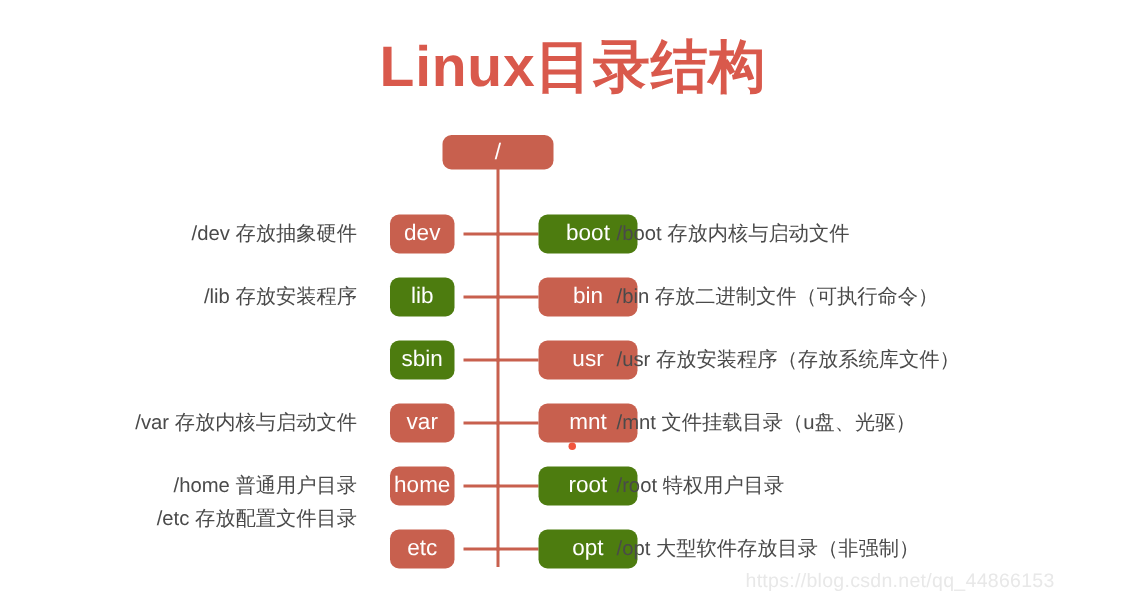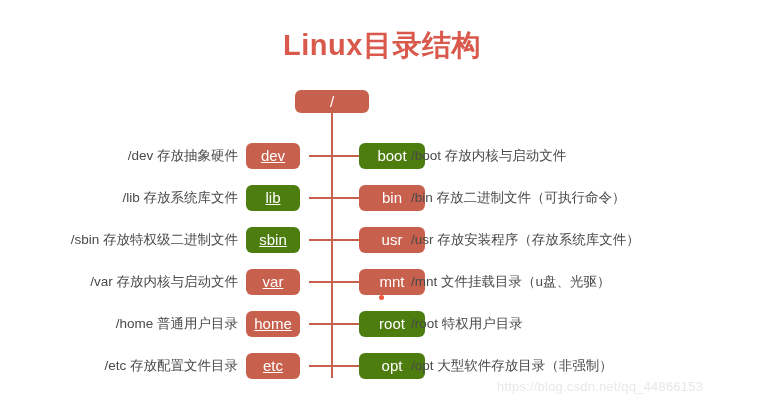--- a/index.html
+++ b/index.html
@@ -23,21 +23,21 @@
     height: 404px;
   }
 
   
   .title {
     position: absolute;
     left: 0;
     top: 28px;
     width: 764px;
     text-align: center;
-    font-size: 29px;
+    font-size: 38px;
     font-weight: bold;
     color: #D9594C;
     letter-spacing: 0.5px;
     line-height: 34px;
     white-space: nowrap;
   }
 
   
   .trunk {
     position: absolute;
@@ -69,21 +69,21 @@
   .node.red    { background: #C8604E; }
   .node.orange { background: #4d7c0f; }
 
   .node.root-node {
     left: 295px;
     top: 90px;
     width: 74px;
     height: 23px;
     line-height: 23px;
   }
-  .node.col-left  { left: 246px; width: 54px; text-decoration: underline; }
+  .node.col-left  { left: 260px; width: 43px; }
   .node.col-right { left: 359px; width: 66px; }
 
   
   .dot-marker {
     position: absolute;
     left: 379px;
     top: 295px;
     width: 5px;
     height: 5px;
     border-radius: 50%;
@@ -126,28 +126,27 @@
 
   <div class="branch left" style="top:155px"></div>
   <div class="branch right" style="top:155px"></div>
   <div class="desc left" style="top:143px">/dev 存放抽象硬件</div>
   <div class="node red col-left" style="top:143px">dev</div>
   <div class="node orange col-right" style="top:143px">boot</div>
   <div class="desc right" style="top:143px">/boot 存放内核与启动文件</div>
 
   <div class="branch left" style="top:197px"></div>
   <div class="branch right" style="top:197px"></div>
-  <div class="desc left" style="top:185px">/lib 存放系统库文件</div>
+  <div class="desc left" style="top:185px">/lib 存放安装程序</div>
   <div class="node orange col-left" style="top:185px">lib</div>
   <div class="node red col-right" style="top:185px">bin</div>
   <div class="desc right" style="top:185px">/bin 存放二进制文件（可执行命令）</div>
 
   <div class="branch left" style="top:239px"></div>
   <div class="branch right" style="top:239px"></div>
-  <div class="desc left" style="top:227px">/sbin 存放特权级二进制文件</div>
   <div class="node orange col-left" style="top:227px">sbin</div>
   <div class="node red col-right" style="top:227px">usr</div>
   <div class="desc right" style="top:227px">/usr 存放安装程序（存放系统库文件）</div>
 
   <div class="branch left" style="top:281px"></div>
   <div class="branch right" style="top:281px"></div>
   <div class="desc left" style="top:269px">/var 存放内核与启动文件</div>
   <div class="node red col-right" style="top:269px">mnt</div>
   <div class="node red col-left" style="top:269px">var</div>
   <div class="desc right" style="top:269px">/mnt 文件挂载目录（u盘、光驱）</div>
@@ -155,20 +154,20 @@
   <div class="branch left" style="top:323px"></div>
   <div class="branch right" style="top:323px"></div>
   <div class="desc left" style="top:311px">/home 普通用户目录</div>
   <div class="node red col-left" style="top:311px">home</div>
   <div class="dot-marker"></div>
   <div class="node orange col-right" style="top:311px">root</div>
   <div class="desc right" style="top:311px">/root 特权用户目录</div>
 
   <div class="branch left" style="top:365px"></div>
   <div class="branch right" style="top:365px"></div>
-  <div class="desc left" style="top:353px">/etc 存放配置文件目录</div>
+  <div class="desc left" style="top:333px">/etc 存放配置文件目录</div>
   <div class="node red col-left" style="top:353px">etc</div>
   <div class="node orange col-right" style="top:353px">opt</div>
   <div class="desc right" style="top:353px">/opt 大型软件存放目录（非强制）</div>
 
   <div class="watermark">https://blog.csdn.net/qq_44866153</div>
 
 </div>
 
 </body></html>

